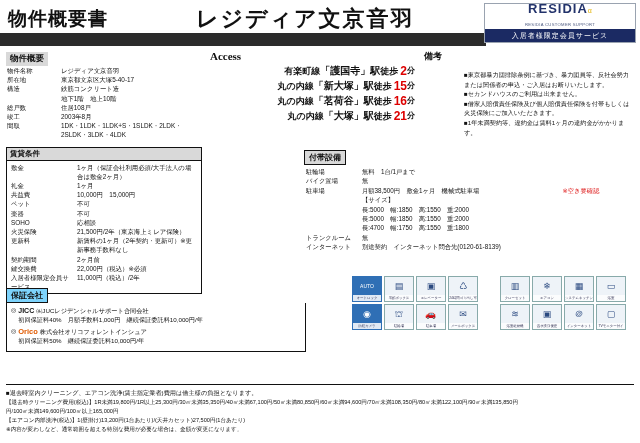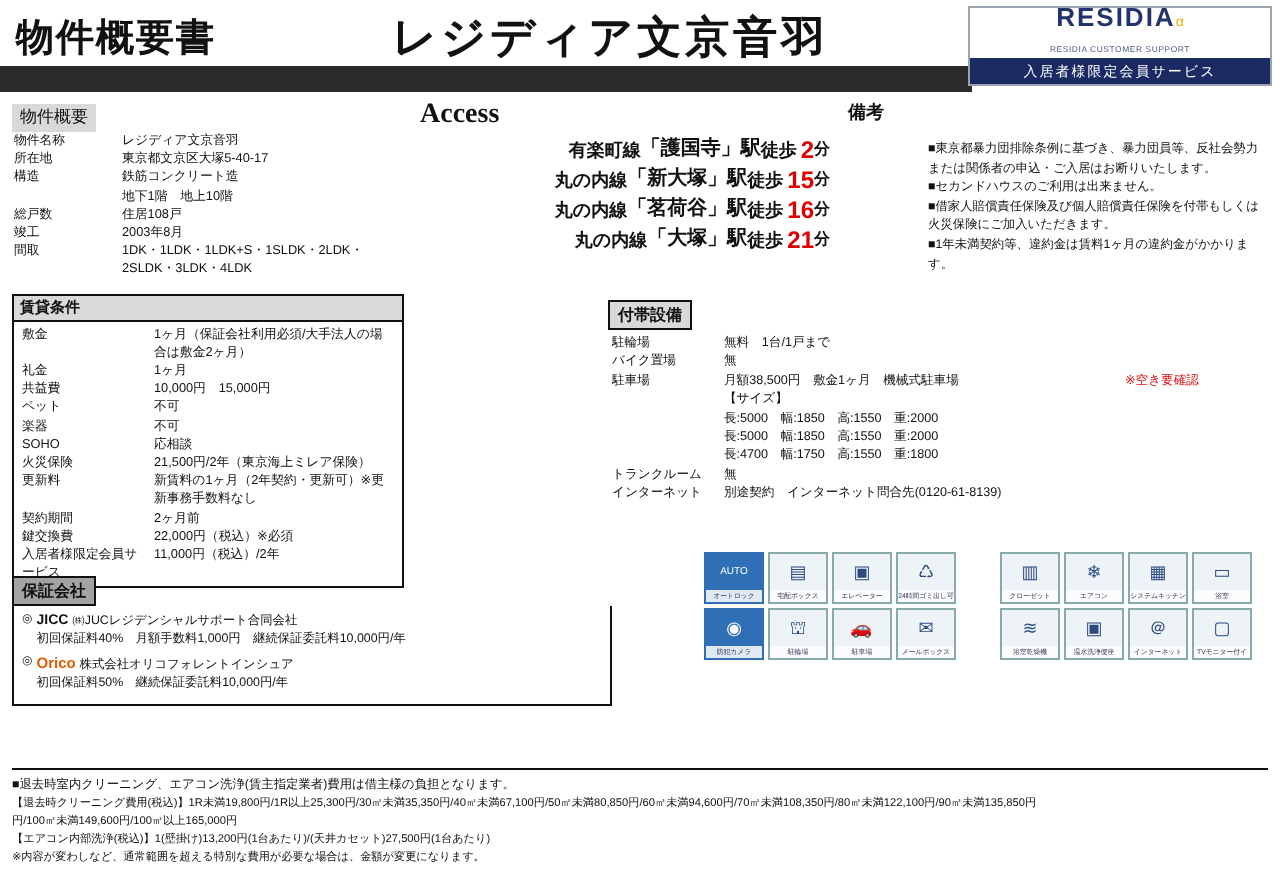--- a/index.html
+++ b/index.html
@@ -39,40 +39,40 @@
   .logo-sub{font-size:4.2px;color:#4d5a80;letter-spacing:.3px;margin-top:6px;}
   .logo-bot{
     position:absolute;left:0;bottom:0;width:100%;height:13px;background:#1b2a63;
     color:#fff;font-size:7px;display:flex;align-items:center;justify-content:center;
     letter-spacing:1px;
   }
   .logo-a{color:#e2b100;}
 
   
   .sec-title{
-    font-size:8.5px;font-weight:normal;color:#111;
+    font-size:8.5px;font-weight:bold;color:#111;
     background:#d9d9d9;padding:1px 4px;display:inline-block;
   }
 
   
   .col-left{position:absolute;left:6px;top:52px;width:196px;}
   table.t{border-collapse:collapse;width:100%;font-size:6.4px;}
   table.t td{padding:0 1px;line-height:9.2px;vertical-align:top;}
   .k{width:52px;color:#111;}
 
   .blk{margin-top:7px;}
   .blk-hd{
     background:#d9d9d9;border:1px solid #111;border-bottom:none;
     font-size:7.5px;font-weight:bold;padding:1px 3px;
   }
   .blk-body{border:1px solid #111;padding:2px 3px;}
 
   
   .col-mid{position:absolute;left:210px;top:50px;width:205px;}
-  .access-title{font-size:14px;font-weight:bold;font-family:"Liberation Serif",serif;}
+  .access-title{font-size:11px;font-weight:bold;font-family:"Liberation Serif",serif;}
   .access-line{
     display:flex;align-items:flex-end;justify-content:flex-end;
     font-size:9px;font-weight:bold;margin-top:3px;line-height:12px;
   }
   .access-line .st{font-size:10px;}
   .access-line .mins{font-size:12px;color:#d00;margin-left:2px;font-weight:bold;}
   .access-line .unit{font-size:8px;}
 
   
   .col-right{position:absolute;left:424px;top:50px;width:210px;}
@@ -107,21 +107,21 @@
   .ic .gl{
     position:absolute;left:0;top:1px;width:100%;height:16px;
     display:flex;align-items:center;justify-content:center;font-size:9px;color:#2b4a80;
   }
   .ic.blue{background:#2f6fb5;border-color:#2f6fb5;}
   .ic.blue .gl{color:#fff;}
   .ic.blue .cap{background:rgba(255,255,255,.85);}
 
   
   .guar{position:absolute;left:6px;top:288px;width:300px;}
-  .guar-hd{background:#a3a3a3;border:1px solid #111;font-size:8px;font-weight:bold;padding:1px 4px;display:inline-block;}
+  .guar-hd{background:#7dd3fc;border:1px solid #111;font-size:8px;font-weight:bold;padding:1px 4px;display:inline-block;}
   .guar-body{border:1px solid #111;border-top:none;padding:3px 4px;}
   .guar-row{display:flex;align-items:flex-start;margin-bottom:3px;}
   .bullet{font-size:6px;margin-right:2px;line-height:9px;}
   .brand-jicc{font-size:7px;font-weight:bold;}
   .brand-orico{font-size:7.5px;font-weight:bold;color:#e05a00;}
   .guar-txt{font-size:6.2px;line-height:9px;}
 
   
   .notes{position:absolute;left:6px;top:388px;width:628px;}
   .notes p{margin:0;font-size:6.2px;line-height:9.6px;}

